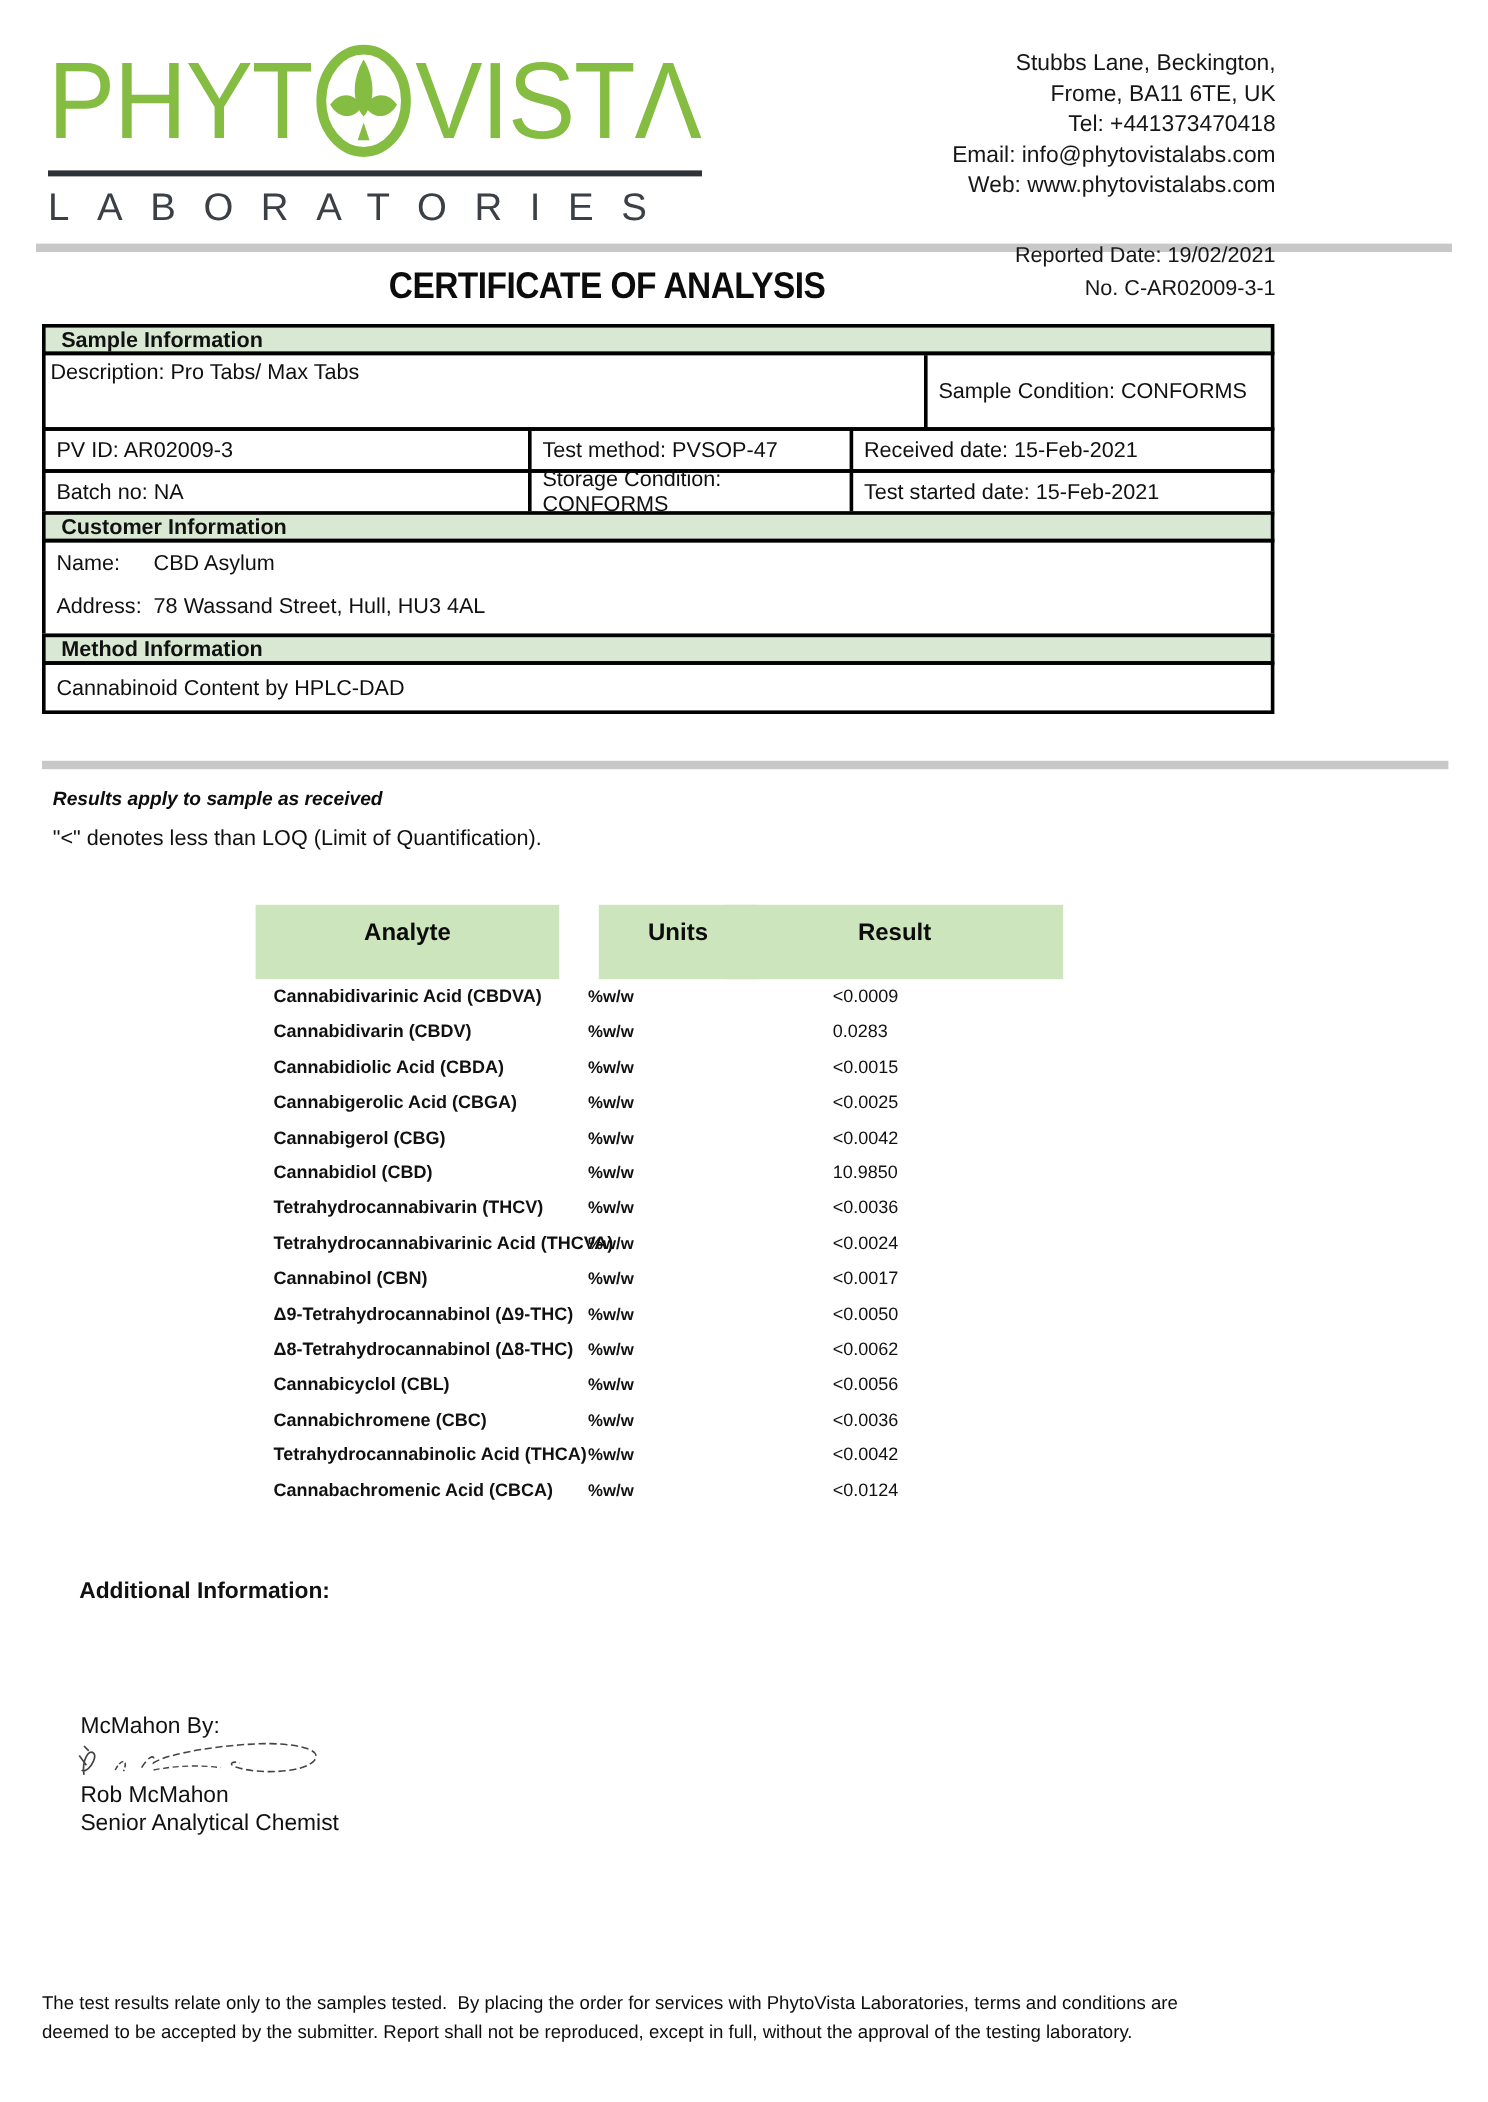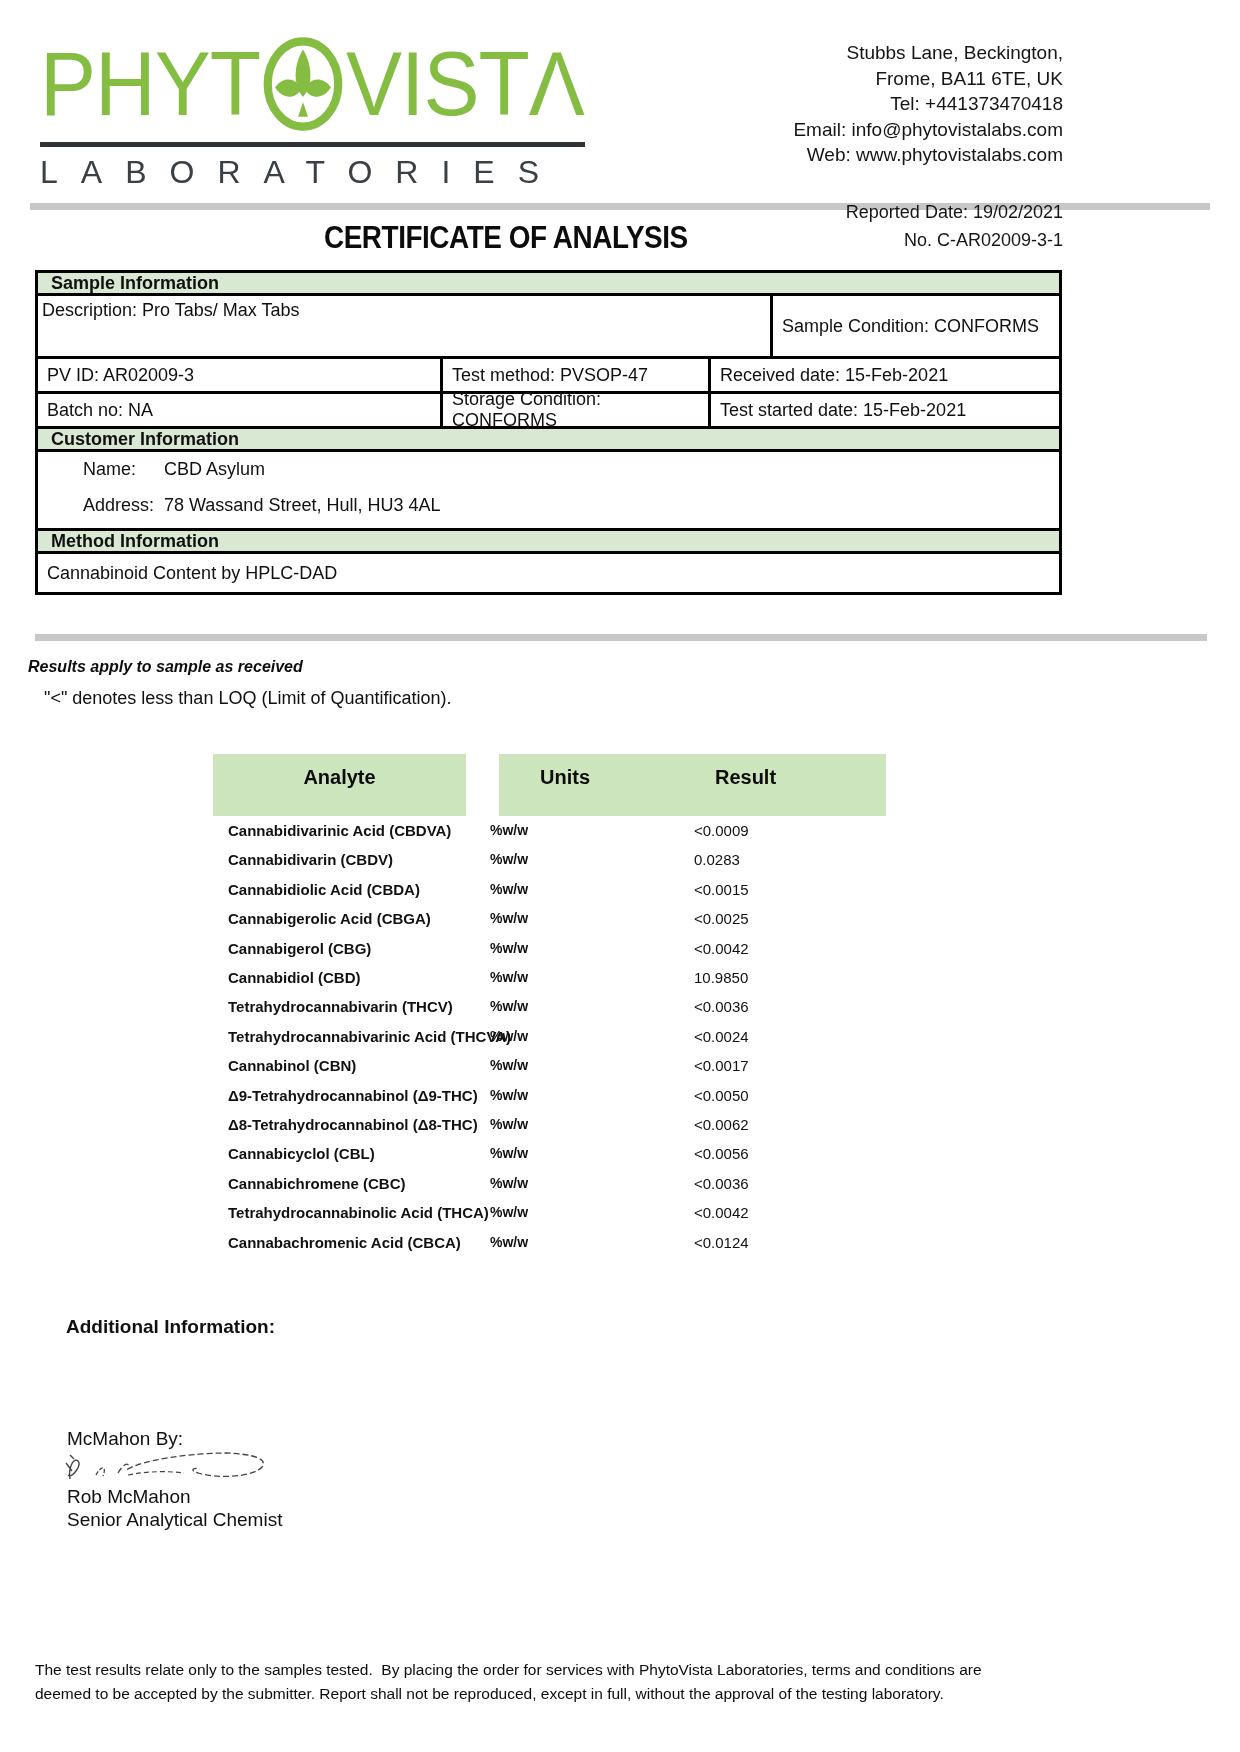--- a/index.html
+++ b/index.html
@@ -32,27 +32,27 @@
   .box-row { border:3px solid #000; margin-top:-3px; display:flex; }
   .cell { font-size:18px; color:#101010; }
   .row-desc { height:66px; }
   .row-desc .c1 { width:735px; border-right:3px solid #000; padding:4px 4px; }
   .row-desc .c2 { flex:1; display:flex; align-items:center; padding-left:9px; }
   .row-3col { height:38px; }
   .row-3col .c1 { width:405px; border-right:3px solid #000; display:flex; align-items:center; padding-left:9px; }
   .row-3col .c2 { width:268px; border-right:3px solid #000; display:flex; align-items:center; padding-left:9px; }
   .row-3col .c3 { flex:1; display:flex; align-items:center; padding-left:9px; }
   .row-cust { height:82px; flex-direction:column; justify-content:flex-start; padding:7px 0 0 9px; }
-  .cust-line { font-size:18px;margin-left:36px; }
+  .cust-line { font-size:18px; }
   .cust-line + .cust-line { margin-top:15px; }
   .cust-label { display:inline-block; width:81px; }
   .row-method { height:44px; align-items:center; padding-left:9px; }
 
   
-  .note1 { position:absolute; left:28px; top:658px; font-size:16px; font-weight:700; font-style:italic; color:#0d0d0d; }
+  .note1 { position:absolute; left:44px; top:658px; font-size:16px; font-weight:700; font-style:italic; color:#0d0d0d; }
   .note2 { position:absolute; left:44px; top:688px; font-size:18px; color:#101010; }
 
   
   .hdr-cell { position:absolute; top:754px; height:62px; background:#cde5bd; font-size:20px; font-weight:700; display:flex; justify-content:center; padding-top:12px; color:#0c0c0c; }
   .hdr-analyte { left:213px; width:253px; }
   .hdr-units   { left:470px; width:132px;margin-left:29px; }
   .hdr-result  { left:605px; width:281px; }
   .result-row { position:absolute; left:0; width:1000px; height:24px; }
   .c-analyte { position:absolute; left:228px; font-size:15px; font-weight:700; white-space:nowrap; }
   .c-units   { position:absolute; left:490px; font-size:14px; font-weight:700; }

